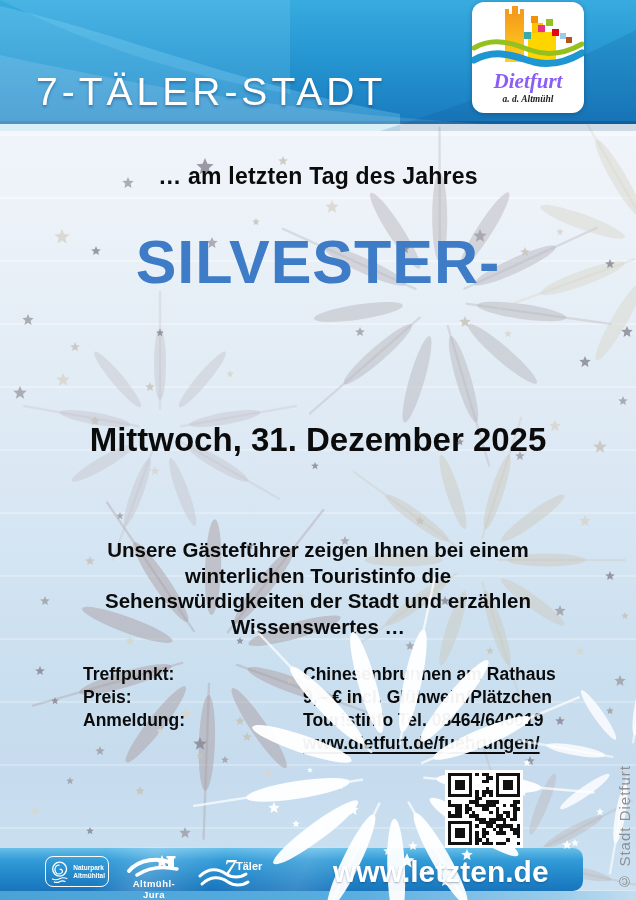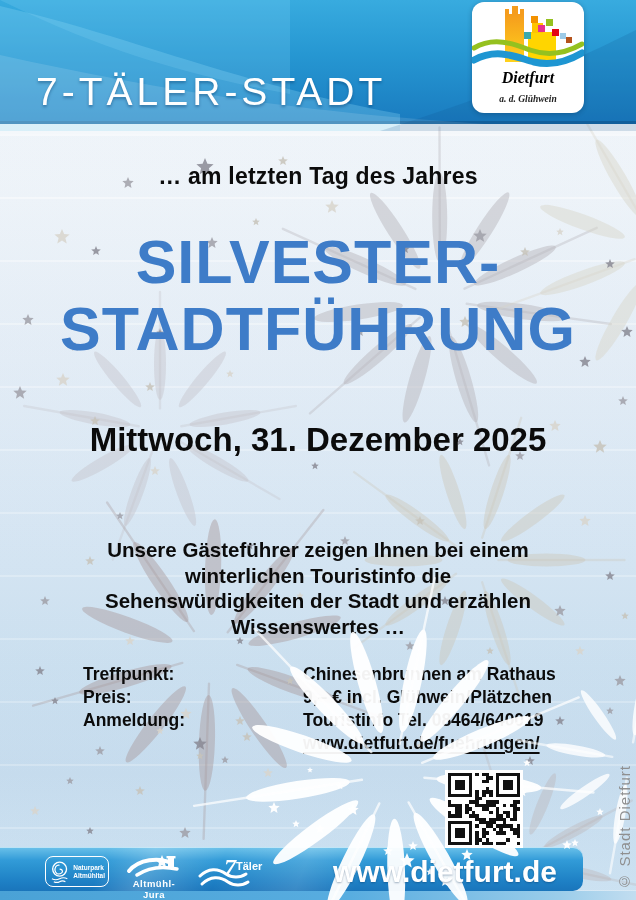--- a/index.html
+++ b/index.html
@@ -11,21 +11,21 @@
   
   .header{position:absolute;left:0;top:0;width:636px;height:124px;z-index:4;
     background:linear-gradient(180deg,#38abdf 0%,#2697d2 45%,#1a7cc0 100%);
     border-bottom:3px solid #14639f;box-sizing:border-box;}
   .header svg{position:absolute;left:0;top:0;}
   .header-title{position:absolute;left:36px;top:70px;font-size:39px;font-weight:400;color:#ffffff;
     letter-spacing:4px;text-shadow:0 2px 3px rgba(0,45,90,.4);white-space:nowrap;}
   .logo-card{position:absolute;left:472px;top:2px;width:112px;height:111px;background:#ffffff;
     border-radius:12px;box-shadow:0 1px 5px rgba(0,30,60,.30);z-index:6;}
   .logo-name{position:absolute;left:0;top:67px;width:100%;text-align:center;
-    font-family:"Liberation Serif",serif;font-style:italic;font-weight:bold;font-size:16px;color:#000000;}
+    font-family:"Liberation Serif",serif;font-style:italic;font-weight:bold;font-size:21px;color:#8b5cf6;}
   .logo-sub{position:absolute;left:0;top:92px;width:100%;text-align:center;
     font-family:"Liberation Serif",serif;font-style:italic;font-weight:bold;font-size:9.5px;color:#222;}
   
   #decor-gray{position:absolute;left:0;top:0;z-index:1;pointer-events:none;}
   #decor-white{position:absolute;left:0;top:0;z-index:4;pointer-events:none;}
   
   .tagline{position:absolute;top:163px;left:0;width:100%;text-align:center;z-index:2;
     font-size:23px;font-weight:bold;letter-spacing:0.2px;}
   .main-title{position:absolute;top:229px;left:0;width:100%;text-align:center;z-index:2;
     font-weight:bold;font-size:61px;line-height:67px;color:#3e7cc8;letter-spacing:1px;}
@@ -277,28 +277,27 @@
       <rect x="59" y="14" width="7" height="7" fill="#f39200"></rect>
       <rect x="66" y="23" width="7" height="7" fill="#e6328c"></rect>
       <rect x="74" y="17" width="7" height="7" fill="#95c11f"></rect>
       <rect x="80" y="27" width="7" height="7" fill="#e30613"></rect>
       <rect x="88" y="31" width="6" height="6" fill="#9dcbe8"></rect>
       <rect x="94" y="35" width="6" height="6" fill="#b5531c"></rect>
       <path d="M2,46 C22,34 42,42 58,48 C78,55 96,50 110,42" fill="none" stroke="#95c11f" stroke-width="5" stroke-linecap="round"></path>
       <path d="M2,58 C26,45 46,56 62,60 C82,65 98,58 110,51" fill="none" stroke="#1e96d2" stroke-width="7" stroke-linecap="round"></path>
     </svg>
     <div class="logo-name">Dietfurt</div>
-    <div class="logo-sub">a. d. Glühwein</div>
+    <div class="logo-sub">a. d. Altmühl</div>
   </div>
 
   <div class="tagline">… am letzten Tag des Jahres</div>
 
   <div class="main-title">
     <div>SILVESTER-</div>
-    <div>STADTFÜHRUNG</div>
   </div>
 
   <div class="date-block">
     <div>Mittwoch, 31. Dezember 2025</div>
   </div>
 
   <div class="desc">
     <div>Unsere Gästeführer zeigen Ihnen bei einem</div>
     <div>winterlichen Touristinfo die</div>
     <div>Sehenswürdigkeiten der Stadt und erzählen</div>
@@ -550,16 +549,16 @@
 
   <div class="partner t7-logo">
     <div class="t7-num">7</div>
     <div class="t7-label">Täler</div>
     <svg width="60" height="36" viewBox="0 0 60 36" style="position:absolute;left:0;top:0">
       <path d="M2,22 C10,14 20,14 28,20 C34,24 42,24 48,20" fill="none" stroke="#fff" stroke-width="3" stroke-linecap="round"></path>
       <path d="M4,30 C12,22 22,22 30,28 C36,32 44,32 50,28" fill="none" stroke="#fff" stroke-width="3" stroke-linecap="round"></path>
     </svg>
   </div>
 
-  <div class="footer-url">www.dietfurt.de</div>
+  <div class="footer-url">www.letzten.de</div>
 
   <div class="credit">© Stadt Dietfurt</div>
 </div>
 
 </body></html>

